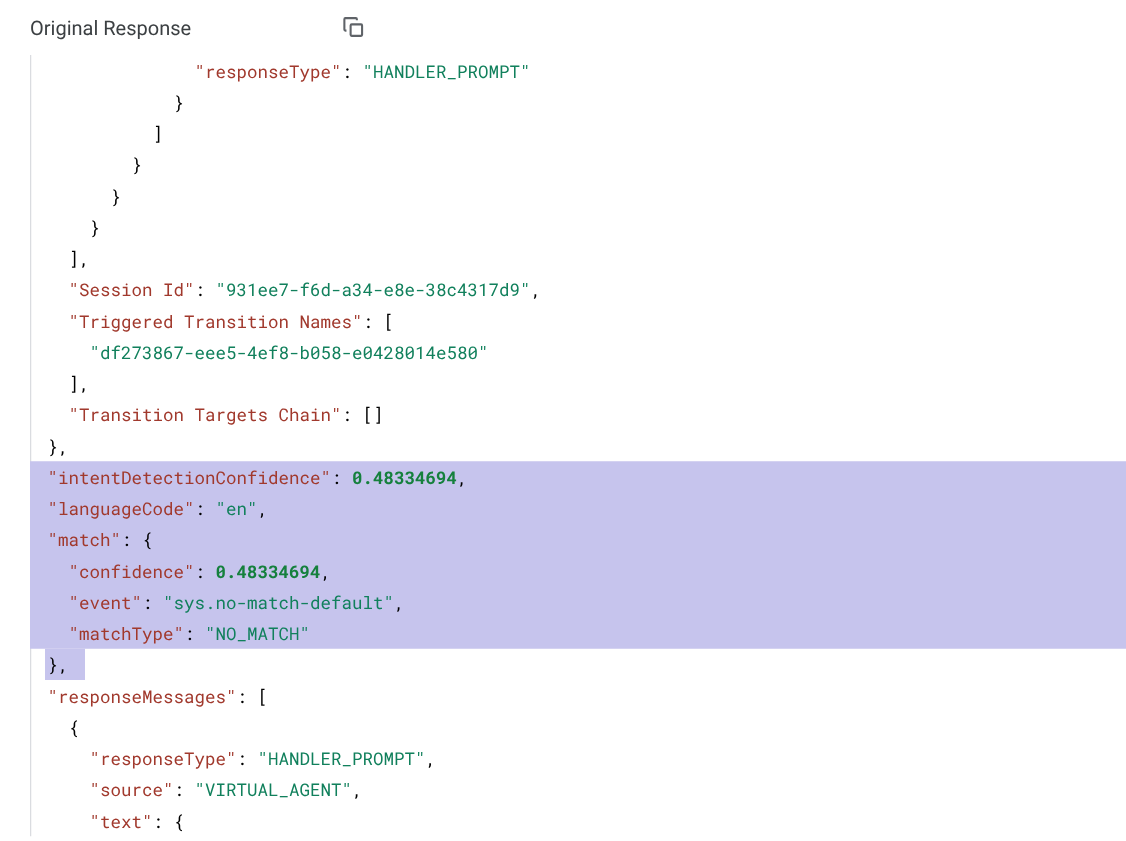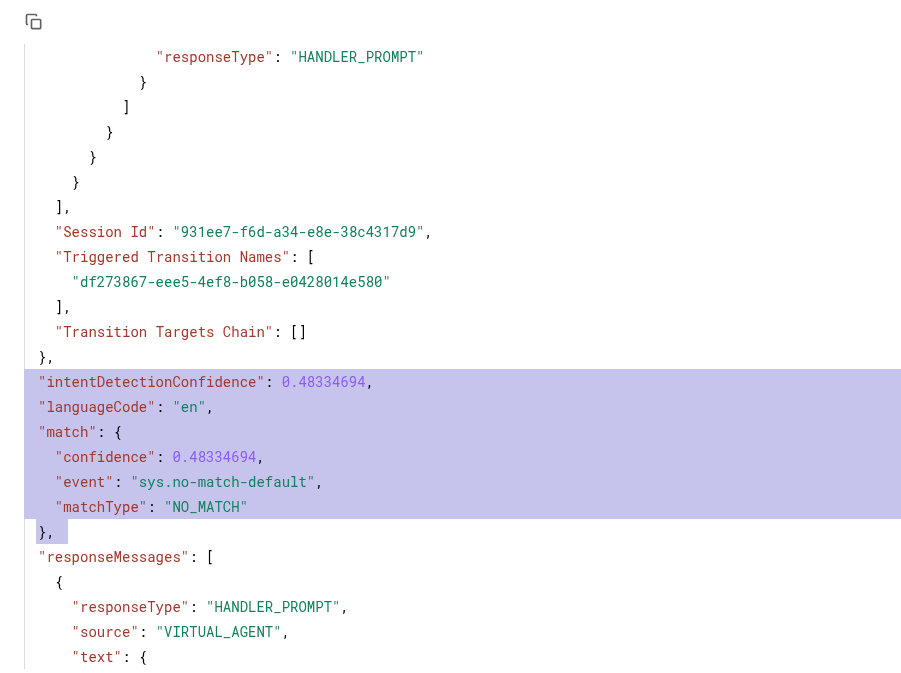--- a/index.html
+++ b/index.html
@@ -61,27 +61,28 @@
       z-index: 0;
     }
     .hl1 { top: 325px; height: 150px; }
     .hl2 { top: 475px; height: 25px; left: 36px; width: 32px; }
     .code-lines {
       position: relative;
       z-index: 1;
     }
     .key { color: #a1392d; }
     .string { color: #11805c; }
-    .number { color: #8b5cf6; }
+    .number { color: #15803d; font-weight: bold; }
     .punct { color: #000; }
   </style>
 </head>
 <body>
 
 <div class="header">
+  <span class="header-title">Original Response</span>
   <span class="copy-icon">
     <svg viewBox="0 0 24 24" fill="none" stroke="currentColor" stroke-width="2">
       <rect x="9" y="9" width="11" height="11" rx="1"></rect>
       <path d="M5 15H4a1 1 0 0 1-1-1V4a1 1 0 0 1 1-1h10a1 1 0 0 1 1 1v1"></path>
     </svg>
   </span>
 </div>
 
 <div class="content-wrapper">
   <div class="vertical-line"></div>

